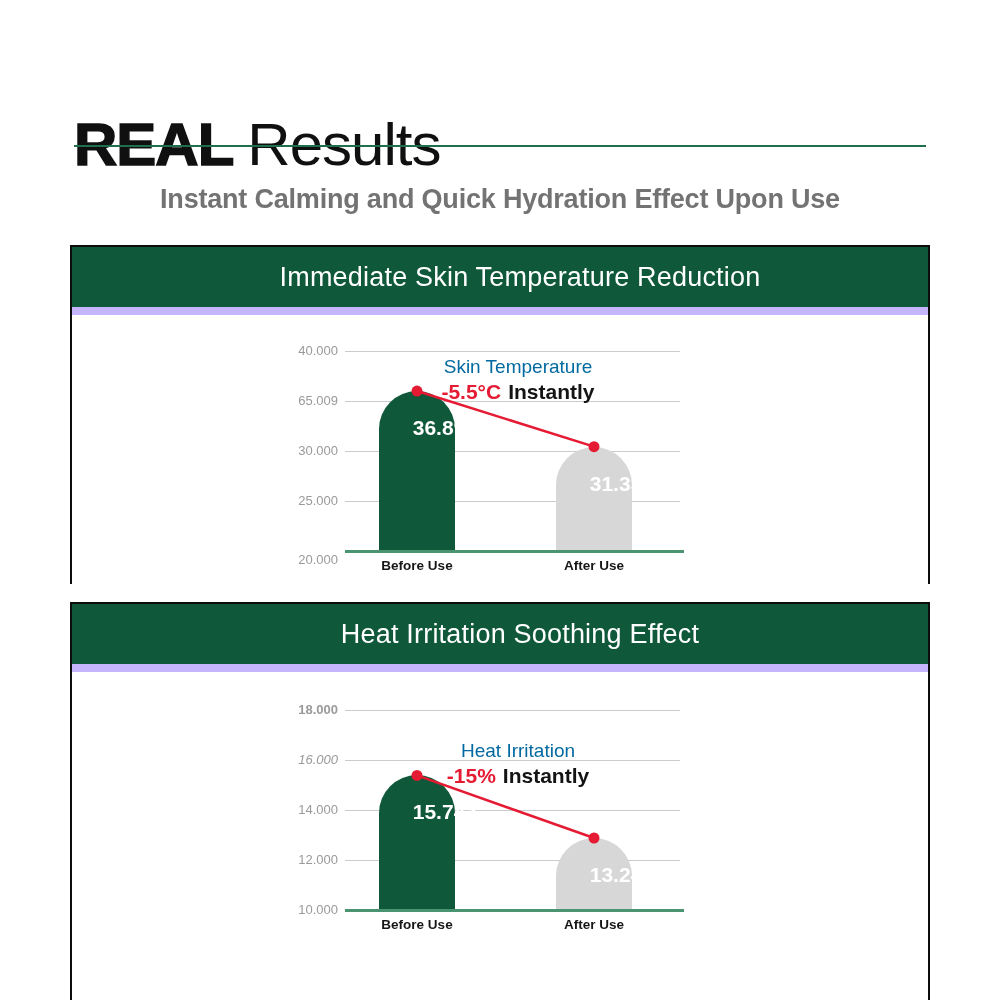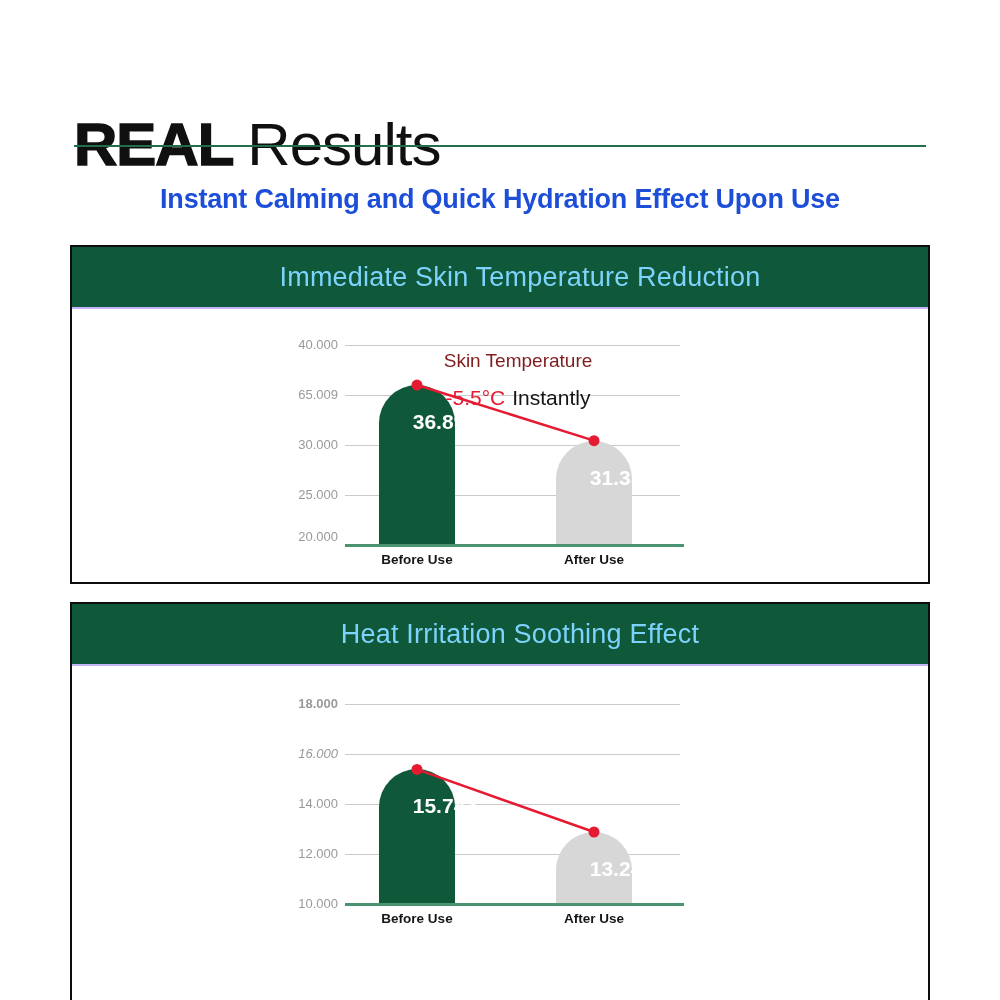--- a/index.html
+++ b/index.html
@@ -11,51 +11,51 @@
     position:absolute;left:74px;top:72px;font-size:60px;line-height:1.1;
     color:#101010;letter-spacing:-1px;white-space:nowrap;
   }
   .title-strong{font-weight:700;-webkit-text-stroke:1.5px #101010;}
   .title-rest{font-weight:400;margin-left:14px;}
   .title-underline{
     position:absolute;left:74px;top:145px;width:852px;height:2px;background:#1F6E4D;
   }
   .subtitle{
     position:absolute;left:0;top:184px;width:1000px;text-align:center;
-    font-size:27px;font-weight:700;color:#1d4ed8;letter-spacing:-0.2px;
+    font-size:27px;font-weight:700;color:#737373;letter-spacing:-0.2px;
   }
   .panel{
     position:absolute;left:70px;width:860px;background:#ffffff;
     border:2px solid #0d0d0d;box-sizing:border-box;
   }
   .panel-header{
-    height:60px;background:#0F5839;border-bottom:2px solid #c4b5fd;
+    height:60px;background:#0F5839;border-bottom:8px solid #c4b5fd;
     display:flex;align-items:center;justify-content:center;
-    color:#7dd3fc;font-size:27px;font-weight:400;letter-spacing:0.2px;padding-left:40px;
+    color:#ffffff;font-size:27px;font-weight:400;letter-spacing:0.2px;padding-left:40px;
   }
   .chart-body{position:relative;width:100%;height:273px;background:#ffffff;}
   .chart-body.tall{height:277px;}
   .gridline{position:absolute;left:273px;width:335px;height:1px;background:#CBCBCB;z-index:1;}
   .baseline{position:absolute;left:273px;width:339px;height:3px;background:#4A9471;z-index:3;}
   .y-tick{
     position:absolute;left:60px;width:206px;text-align:right;
     font-size:13px;line-height:16px;color:#9A9A9A;z-index:1;
   }
   .bar{position:absolute;width:76px;border-radius:40px 40px 0 0;z-index:2;}
   .bar-value{
     position:absolute;width:120px;text-align:right;
     font-size:21px;font-weight:700;color:#ffffff;z-index:5;
   }
   .x-label{
     position:absolute;width:140px;text-align:center;
     font-size:13.5px;font-weight:700;color:#161616;z-index:3;
   }
   .annotation{position:absolute;left:286px;width:320px;text-align:center;z-index:6;}
-  .ann-l1{font-size:19px;color:#7f1d1d;line-height:20px;}
-  .ann-l2{font-size:21px;font-weight:400;color:#141414;line-height:22px;margin-top:16px;}
+  .ann-l1{font-size:19px;color:#0369a1;line-height:20px;}
+  .ann-l2{font-size:21px;font-weight:700;color:#141414;line-height:22px;margin-top:4px;}
   .ann-hl{color:#E51A33;}
   .ann-rest{margin-left:7px;}
   svg.overlay{position:absolute;left:0;top:0;z-index:4;pointer-events:none;}
 </style>
 </head>
 <body>
 
 <h1 class="main-title"><span class="title-strong">REAL</span><span class="title-rest">Results</span></h1>
 
 <div class="title-underline"></div>
@@ -72,41 +72,45 @@
       <div class="ann-l2"><span class="ann-hl">-5.5°C</span><span class="ann-rest">Instantly</span></div>
     </div>
   <div class="gridline" style="top: 36px;"></div>
       <div class="y-tick" style="top: 28px;">40.000</div>
       <div class="gridline" style="top: 86px;"></div>
       <div class="y-tick" style="top: 78px;">65.009</div>
       <div class="gridline" style="top: 136px;"></div>
       <div class="y-tick" style="top: 128px;">30.000</div>
       <div class="gridline" style="top: 186px;"></div>
       <div class="y-tick" style="top: 178px;">25.000</div>
-      <div class="y-tick" style="top: 220px;">20.000</div>
+      <div class="y-tick" style="top: 237px;">20.000</div>
       <div class="bar" style="left: 307px; top: 76.05px; height: 159.95px; background: rgb(15, 88, 57);"></div>
       <div class="bar-value" style="left: 285px; top: 101.05px;">36.895</div>
       <div class="x-label" style="left: 275px; top: 243px;">Before Use</div>
       <div class="bar" style="left: 484px; top: 131.65px; height: 104.35px; background: rgb(215, 215, 215);"></div>
       <div class="bar-value" style="left: 462px; top: 156.65px;">31.335</div>
       <div class="x-label" style="left: 452px; top: 243px;">After Use</div>
       <div class="baseline" style="top: 235px;"></div>
       <svg class="overlay" width="856" height="273">
         <line x1="345" y1="76.04999999999995" x2="522" y2="131.64999999999998" stroke="#E51A33" stroke-width="2.5"></line>
         <circle cx="345" cy="76.04999999999995" r="5.5" fill="#E51A33"></circle>
         <circle cx="522" cy="131.64999999999998" r="5.5" fill="#E51A33"></circle>
       </svg>
     </div>
 </section>
 
 <section class="panel" style="top:602px;height:419px;">
   <div class="panel-header">
     <span>Heat Irritation Soothing Effect</span>
   </div>
   <div class="chart-body tall">
+    <div class="annotation" style="top:69px;">
+      <div class="ann-l1">Heat Irritation</div>
+      <div class="ann-l2"><span class="ann-hl">-15%</span><span class="ann-rest">Instantly</span></div>
+    </div>
   <div class="gridline" style="top: 38px;"></div>
       <div class="y-tick" style="top: 30px; font-weight: bold;">18.000</div>
       <div class="gridline" style="top: 88px;"></div>
       <div class="y-tick" style="top: 80px; font-style: italic;">16.000</div>
       <div class="gridline" style="top: 138px;"></div>
       <div class="y-tick" style="top: 130px;">14.000</div>
       <div class="gridline" style="top: 188px;"></div>
       <div class="y-tick" style="top: 180px;">12.000</div>
       <div class="y-tick" style="top: 230px;">10.000</div>
       <div class="bar" style="left: 307px; top: 103.425px; height: 134.575px; background: rgb(15, 88, 57);"></div>

